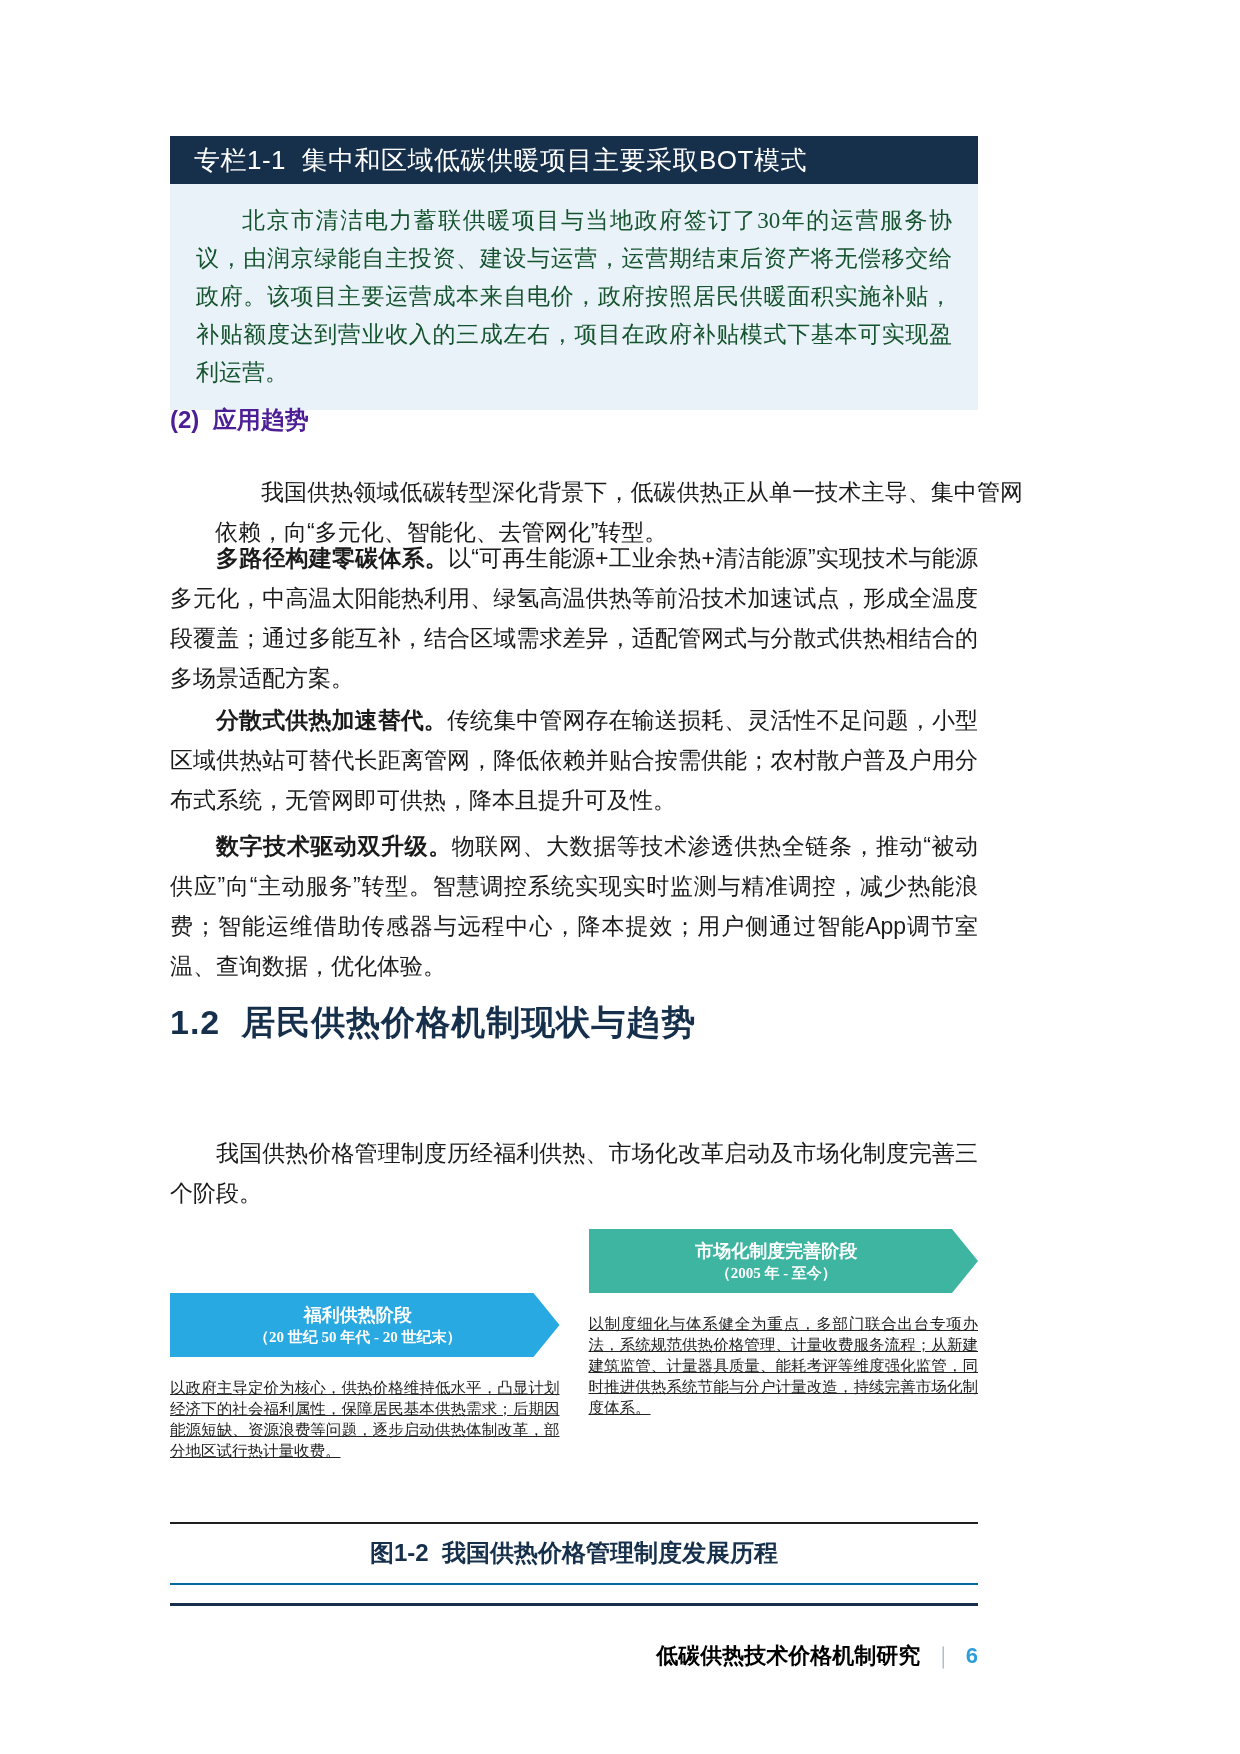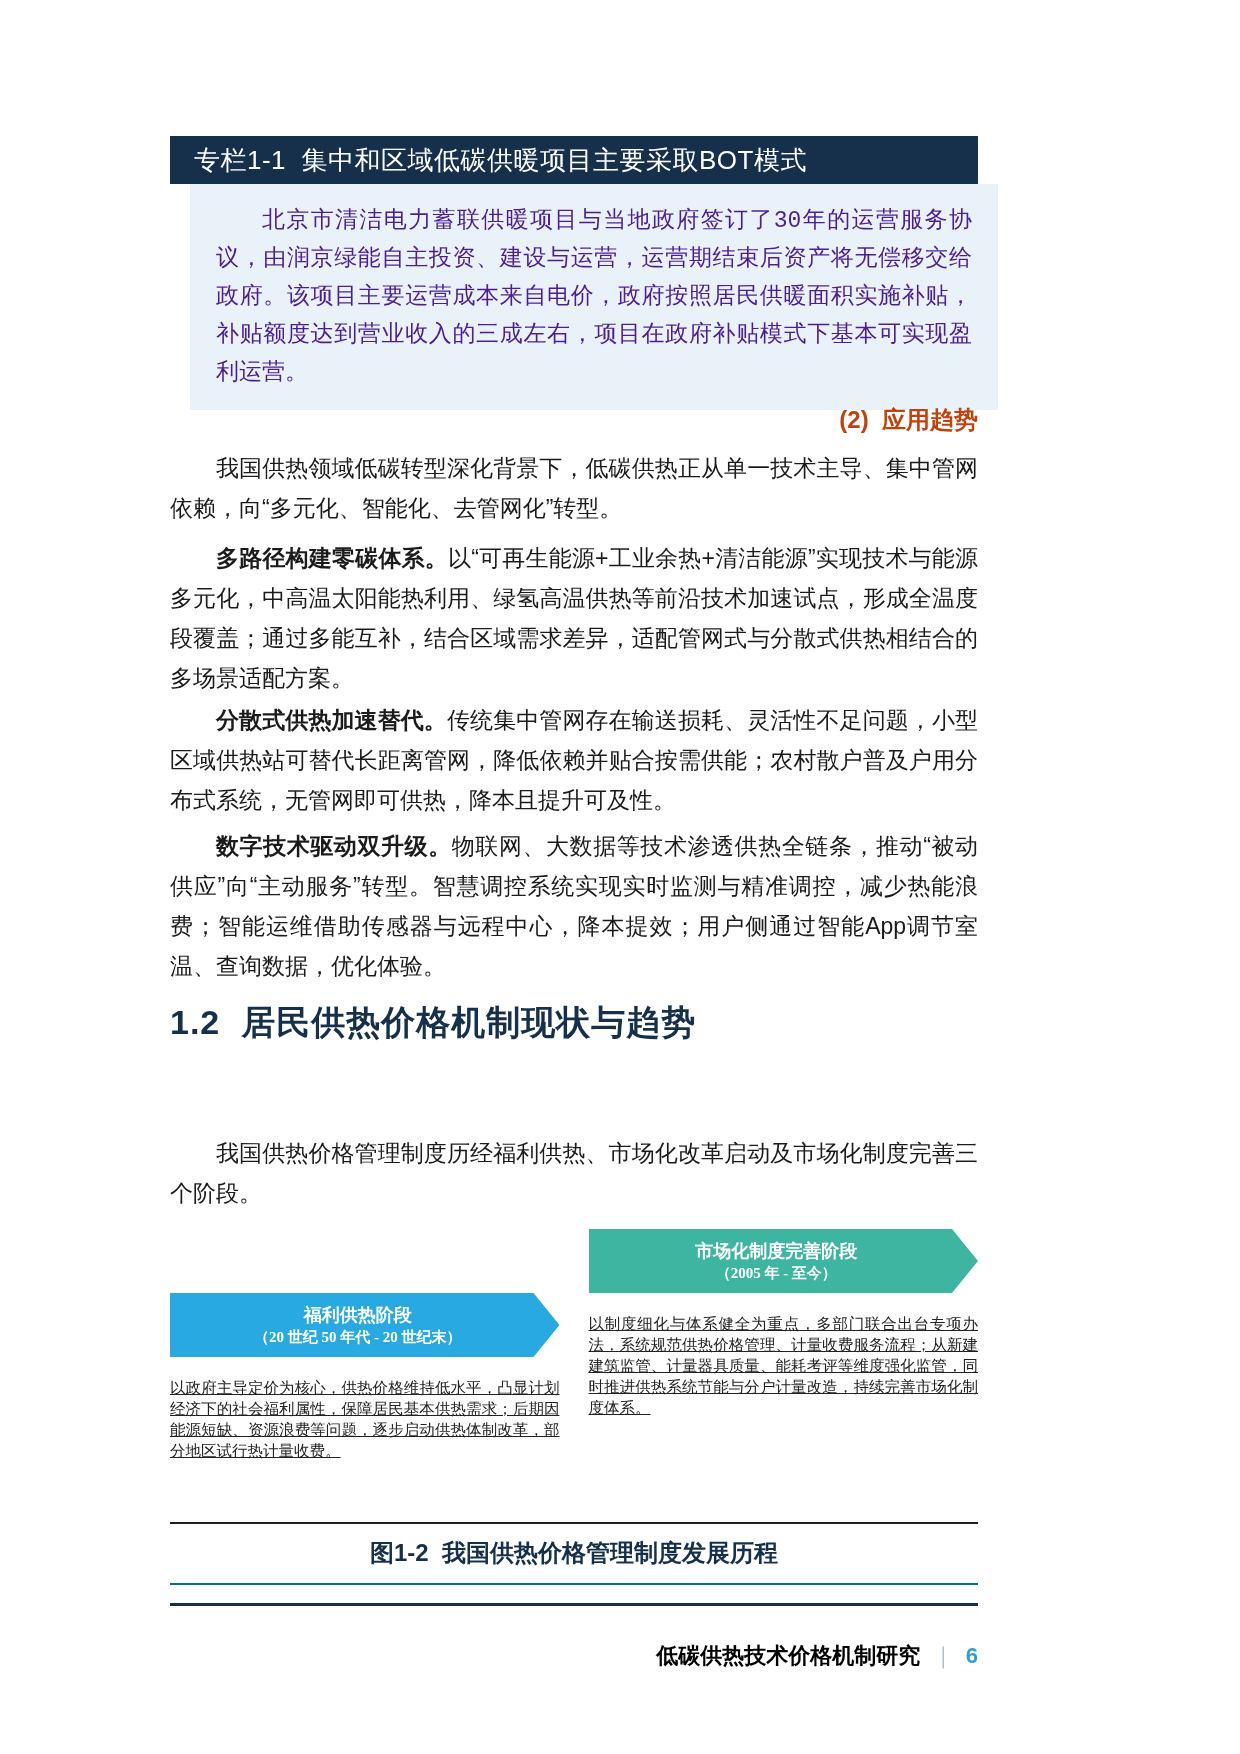--- a/index.html
+++ b/index.html
@@ -11,36 +11,36 @@
 
   
   .callout-bar{
     top:136px;height:48px;background:#16304c;color:#ffffff;
     display:flex;align-items:center;padding-left:24px;box-sizing:border-box;
     font-size:26px;font-weight:normal;white-space:pre-wrap;letter-spacing:0.5px;
   }
   .callout-body{
     top:184px;background:#e9f2f8;box-sizing:border-box;
     padding:18px 26px 18px 26px;
-    font-family:Liberation Mono, monospace;
-    font-size:23px;line-height:38px;color:#4c1d95;
-    text-align:justify;text-indent:2em;margin-left:20px;
+    font-family:Liberation Serif, serif;
+    font-size:23px;line-height:38px;color:#14532d;
+    text-align:justify;text-indent:2em;
   }
 
   
-  .h-sub2{top:404px;font-size:24px;font-weight:bold;color:#c2410c;white-space:pre-wrap;text-align:right;}
+  .h-sub2{top:404px;font-size:24px;font-weight:bold;color:#4c1d95;white-space:pre-wrap;}
   .h-12{top:1000px;font-size:34px;font-weight:bold;color:#16304c;white-space:pre-wrap;letter-spacing:1px;}
   .h-121{top:1080px;font-size:23px;font-weight:bold;color:#16304c;white-space:pre-wrap;}
 
   
   .para{
     font-size:23px;line-height:40px;color:#1b1b1b;
     text-align:justify;text-indent:2em;
   }
-  .p-intro{top:448px;}
+  .p-intro{top:472px;margin-left:45px;}
   .p-1{top:538px;}
   .p-2{top:700px;}
   .p-3{top:826px;}
   .p-intro2{top:1133px;}
   .lead{font-weight:bold;}
 
   
   .diagram{top:1229px;display:flex;gap:29px;}
   .stage-col{flex:1;min-width:0;}
   .stage-col.offset-2{padding-top:31px;}

